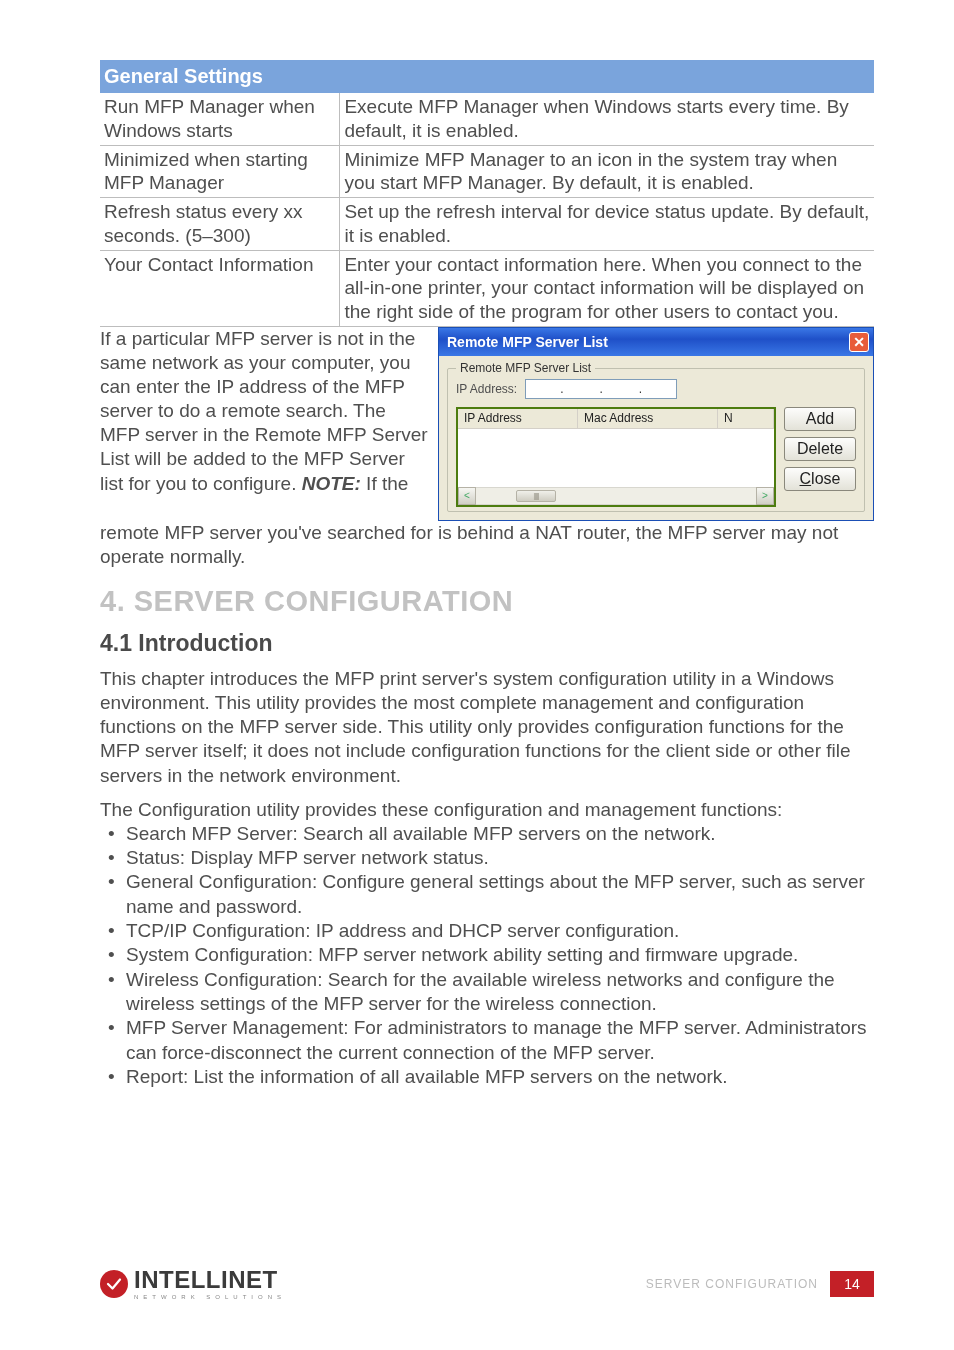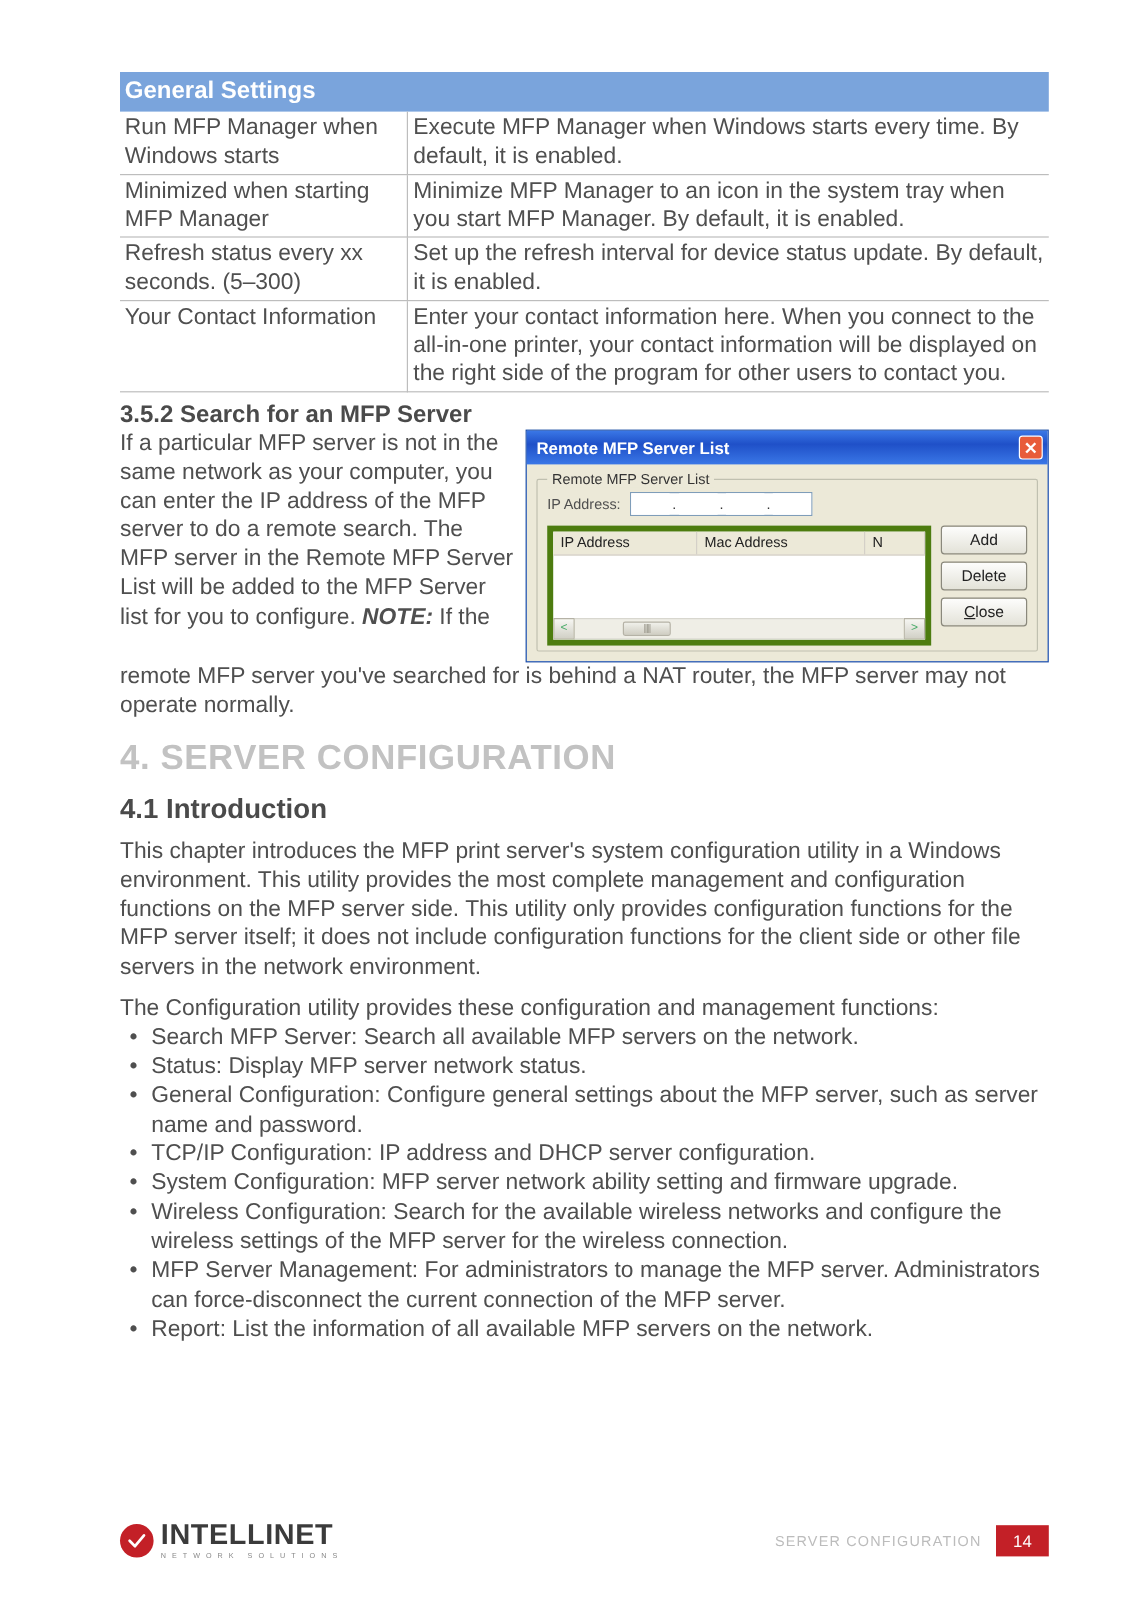--- a/index.html
+++ b/index.html
@@ -25,31 +25,31 @@
   .titlebar { height: 28px; background: linear-gradient(#3a77e6, #1f50c8 40%, #3a77e6); color: #fff; font-weight: bold; display: flex; align-items: center; justify-content: space-between; padding: 0 4px 0 8px; font-size: 14px; }
   .closebtn { width: 20px; height: 20px; background: #e85c3a; border: 1px solid #fff; border-radius: 3px; display: flex; align-items: center; justify-content: center; color: #fff; font-weight: bold; font-size: 14px; line-height: 1; }
   .dlg-body { padding: 8px; }
   .groupbox { border: 1px solid #c0c0b0; border-radius: 2px; padding: 6px 8px 4px; position: relative; margin-top: 4px; }
   .groupbox-label { position: absolute; top: -8px; left: 8px; background: #ece9d8; padding: 0 4px; font-size: 12px; color: #333; }
   .iprow { display: flex; align-items: center; gap: 8px; margin: 4px 0 8px; }
   .ipedit { display: flex; align-items: center; background: #fff; border: 1px solid #7f9db9; height: 20px; }
   .ipedit input { width: 32px; border: none; outline: none; text-align: center; font-size: 12px; height: 18px; }
   .ipedit span.dot { padding: 0 2px; color: #333; }
   .listrow { display: flex; gap: 8px; }
-  .listview { flex: 1; border: 5px solid #4d7c0f; background: #fff; height: 100px; overflow: hidden; position: relative; }
+  .listview { flex: 1; border: 2px solid #4d7c0f; background: #fff; height: 100px; overflow: hidden; position: relative; }
   .lv-header { display: flex; background: #ece9d8; border-bottom: 1px solid #d4d0c8; height: 20px; }
   .lv-col { border-right: 1px solid #d4d0c8; padding: 2px 6px; font-size: 12px; color: #222; }
   .lv-col1 { width: 120px; } .lv-col2 { width: 140px; } .lv-col3 { flex: 1; }
   .lv-body { height: 60px; }
   .hscroll { position: absolute; bottom: 0; left: 0; right: 0; height: 18px; background: #ece9d8; display: flex; align-items: center; }
   .hs-btn { width: 18px; height: 18px; background: linear-gradient(#f6f6f2,#d1d0c6); border: 1px solid #b5b2a6; display: flex; align-items: center; justify-content: center; font-size: 10px; color: #4a6; }
   .hs-track { flex: 1; background: #efeee6; border-top: 1px solid #d8d7cf; border-bottom: 1px solid #d8d7cf; height: 18px; position: relative; }
   .hs-thumb { position: absolute; left: 40px; top: 2px; bottom: 2px; width: 40px; background: linear-gradient(#f0f0ea,#cfcdc2); border: 1px solid #b5b2a6; border-radius: 2px; display: flex; align-items: center; justify-content: center; color: #9a988c; font-size: 8px; letter-spacing: -1px; }
   .btncol { display: flex; flex-direction: column; gap: 6px; }
-  .winbtn { width: 72px; height: 24px; background: linear-gradient(#fdfdfc,#e3e2d8); border: 1px solid #8a887c; border-radius: 3px; font-size: 13px; color: #222; display: flex; align-items: center; justify-content: center; }
+  .winbtn { width: 72px; height: 24px; background: linear-gradient(#fdfdfc,#e3e2d8); border: 1px solid #8a887c; border-radius: 3px; font-size: 16px; color: #222; display: flex; align-items: center; justify-content: center; }
   .winbtn .u { text-decoration: underline; }
   
   .footer { position: absolute; bottom: 50px; left: 100px; right: 80px; display: flex; align-items: center; justify-content: space-between; }
   .logo { display: flex; align-items: center; gap: 6px; }
   .check { width: 28px; height: 28px; background: #c32027; border-radius: 50%; display: flex; align-items: center; justify-content: center; }
   .check svg { width: 18px; height: 18px; }
   .logotext { display: flex; flex-direction: column; line-height: 1; }
   .logoname { font-family: Arial Black, Arial, sans-serif; font-weight: 900; font-size: 24px; letter-spacing: 0.5px; color: #3b3b3b; }
   .logosub { font-size: 6px; letter-spacing: 5px; color: #888; margin-top: 2px; }
   .fright { display: flex; align-items: center; gap: 12px; }
@@ -78,21 +78,20 @@
       <td>Refresh status every xx seconds. (5–300)</td>
           <td>Set up the refresh interval for device status update. By default, it is enabled.</td>
     </tr>
     <tr>
       <td>Your Contact Information</td>
           <td>Enter your contact information here. When you connect to the all-in-one printer, your contact information will be displayed on the right side of the program for other users to contact you.</td>
     </tr>
   </tbody>
     </table>
 
-  <div class="h-sub">3.5.2  Search for an MFP Server</div>
 
   <div>
     <div class="float-right">
       <div class="dialog">
         <div class="titlebar">
           <span>Remote MFP Server List</span>
           <div class="closebtn">✕</div>
         </div>
         <div class="dlg-body">
           <div class="groupbox">

